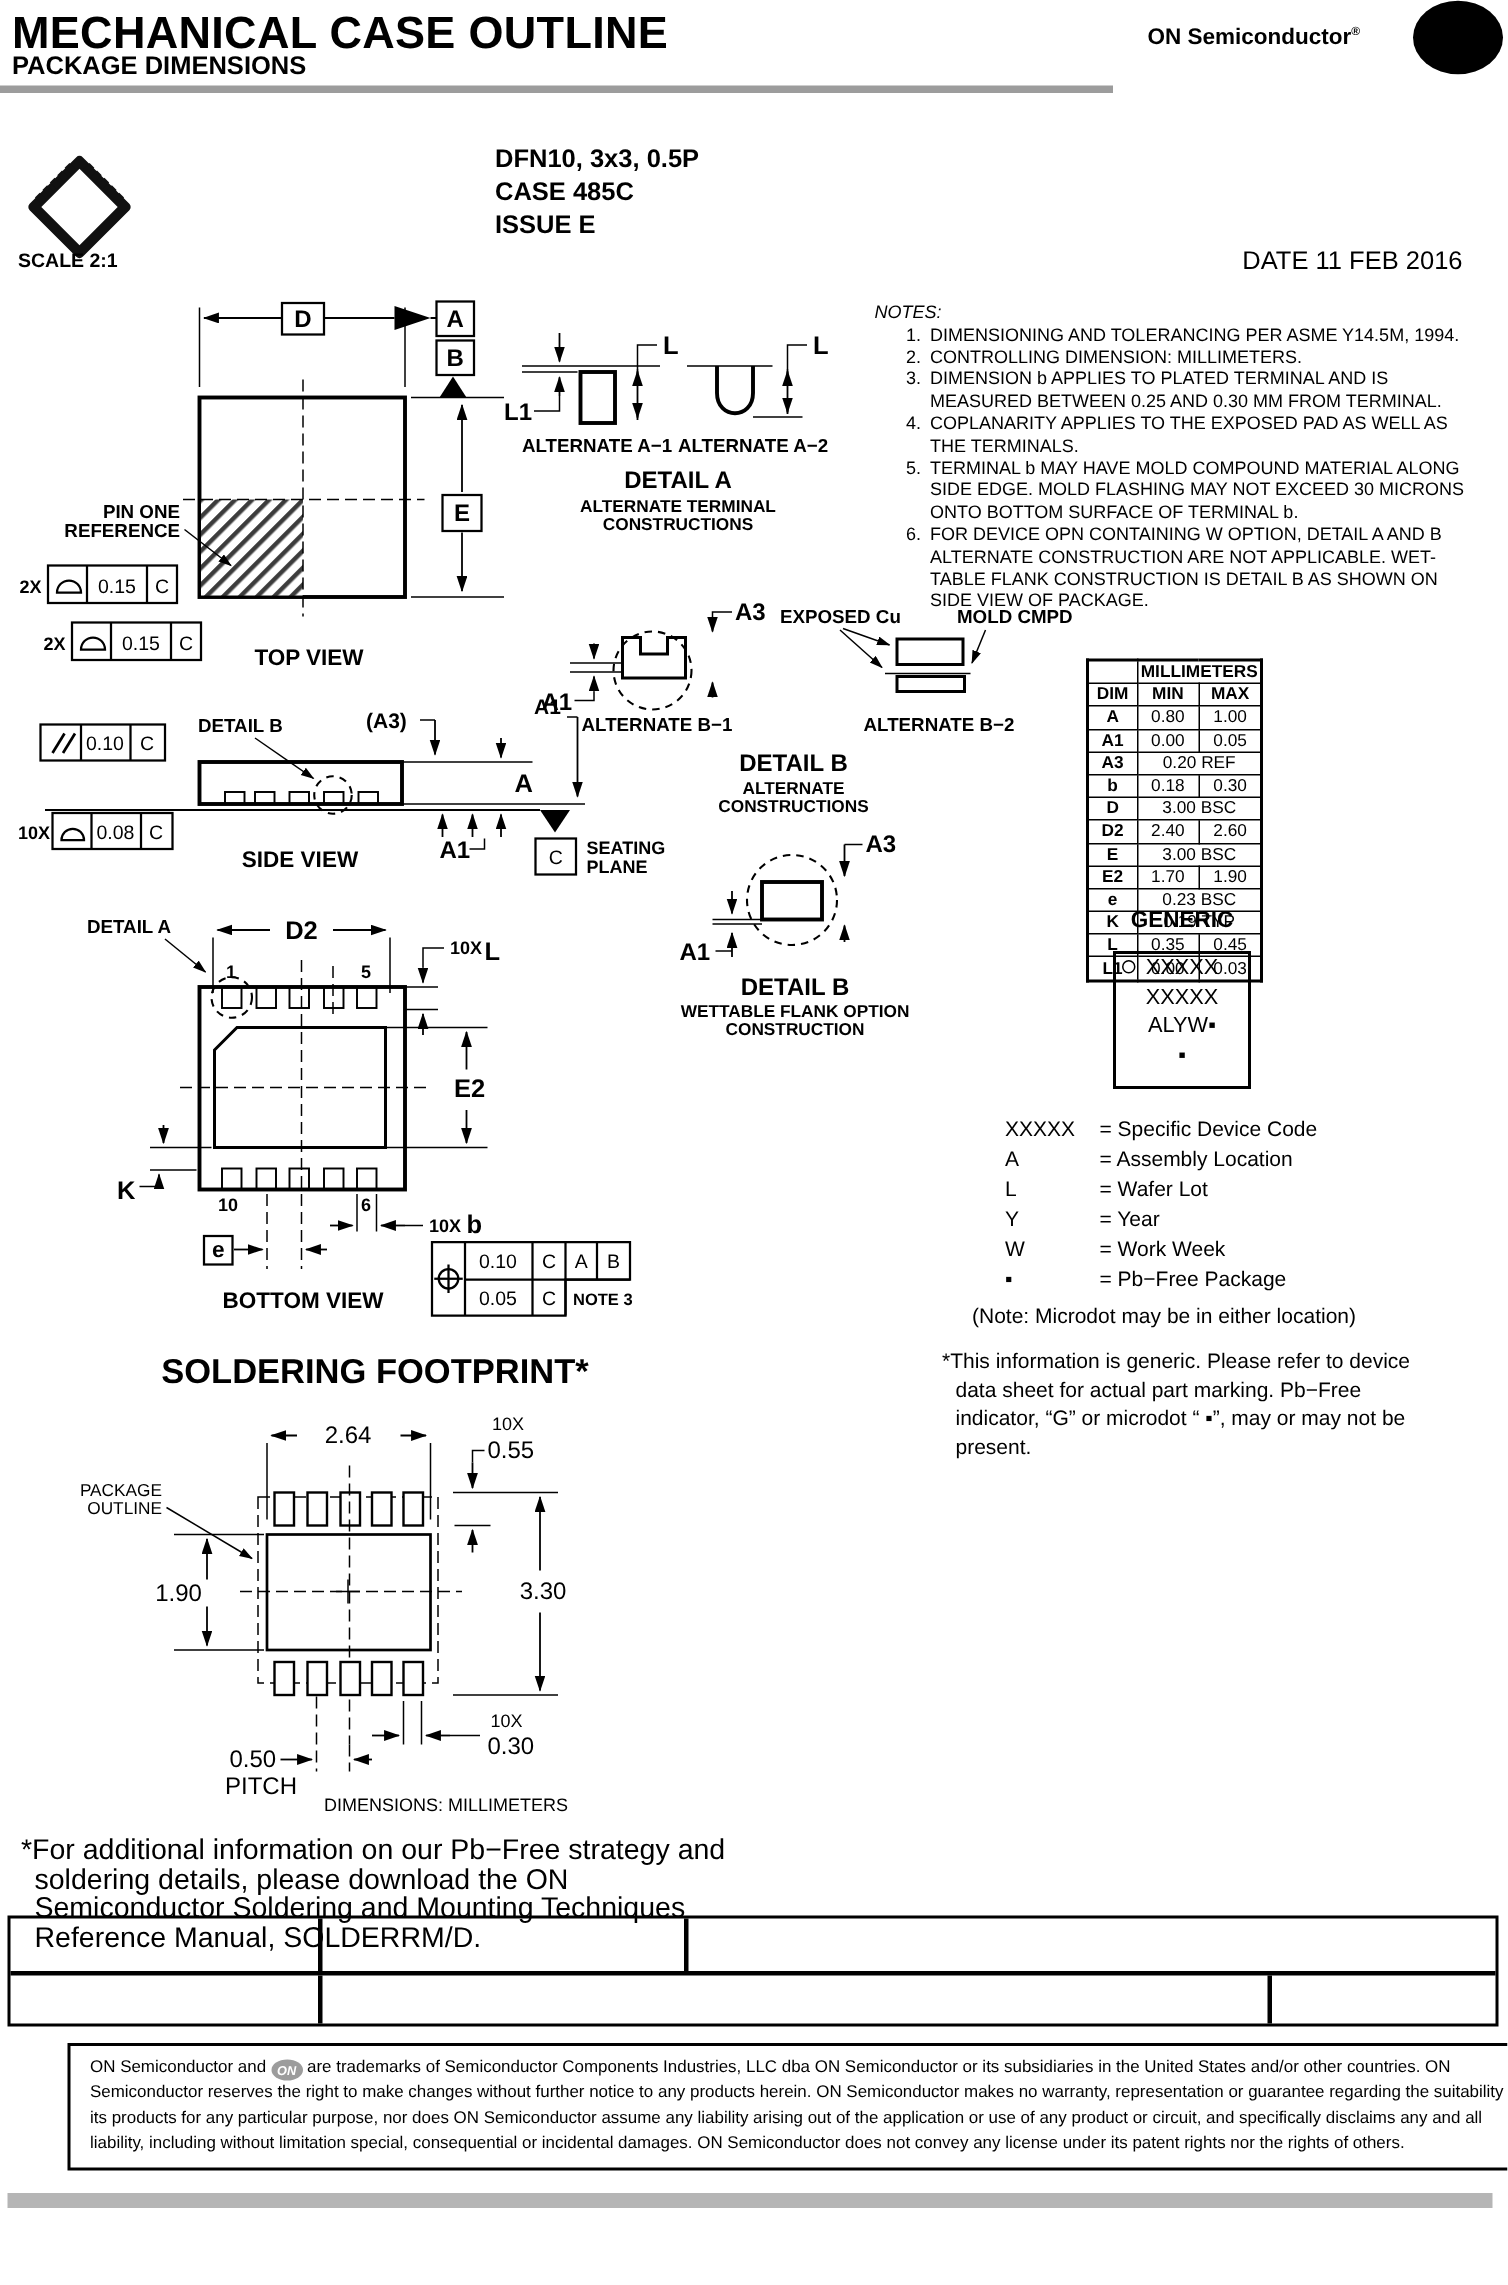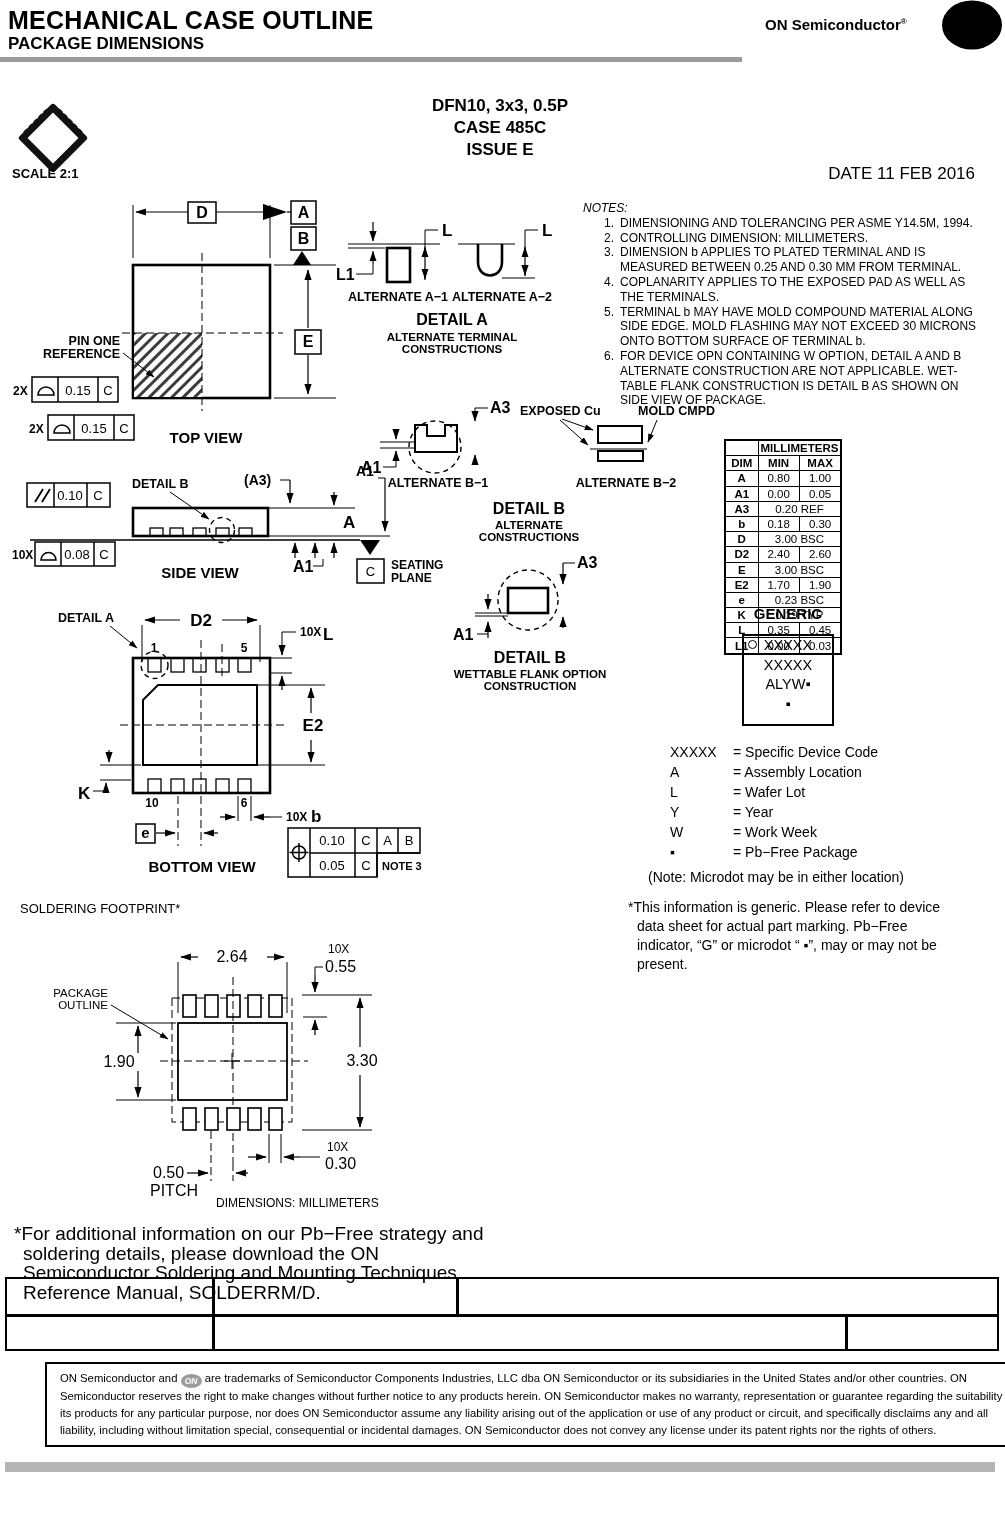--- a/index.html
+++ b/index.html
@@ -1,22 +1,22 @@
 <!DOCTYPE html>
 <html><head>
 <meta charset="utf-8">
 <style>
   html,body{margin:0;padding:0;background:#fff;}
   .page{position:relative;width:1005px;height:1523px;background:#fff;overflow:hidden;
         font-family:"Liberation Sans",sans-serif;color:#000;}
   .abs{position:absolute;}
   .b{font-weight:bold;}
-  .ctr{text-align:center;}
-  
-  .h-title{font-size:25px;font-weight:bold;letter-spacing:.2px;}
+  .ctr{}
+  
+  .h-title{font-size:30px;font-weight:bold;letter-spacing:.2px;}
   .h-sub{font-size:17px;font-weight:bold;}
   .h-rule{background:#9c9c9c;}
   .brand{font-size:15px;font-weight:bold;}
   .brand sup{font-size:8px;}
   
   .tb1{font-size:17px;font-weight:bold;}
   .tb2{font-size:17px;font-weight:bold;}
   .scale{font-size:13px;font-weight:bold;}
   .date{font-size:17px;text-align:right;}
   
@@ -33,21 +33,21 @@
   .mk-dot{position:absolute;left:4px;top:4px;width:7px;height:7px;border:1.6px solid #000;border-radius:50%;}
   .mk-line{text-align:center;font-size:14.5px;line-height:19.5px;}
   .mk-line:first-of-type{margin-top:7px;}
   .legend{margin:16px 0 0 42px;font-size:14px;line-height:20px;}
   .leg-row{display:flex;}
   .leg-row .term{flex:none;width:63px;}
   .mk-note{font-size:14px;margin:7px 0 0 20px;}
   .gen-note{font-size:14px;line-height:19px;margin-top:13px;width:330px;padding-left:9px;text-indent:-9px;}
   
   .sol-note{font-size:19px;line-height:19.5px;width:470px;padding-left:9px;text-indent:-9px;margin-top:12px;}
-  .fp-title{font-size:13px;font-weight:normal;text-align:left;}
+  .fp-title{font-size:23px;font-weight:bold;text-align:center;}
   
   .ftbl{border:2.5px solid #000;}
   .fline{position:absolute;background:#000;}
   .disc{border:2.5px solid #000;font-size:11.3px;line-height:1.52;padding:6px 13px;margin-left:40px;}
   .on-inline{display:inline-block;width:21px;height:14px;background:#9c9c9c;border-radius:50%;
              color:#fff;font-size:8.5px;font-weight:bold;font-style:italic;text-align:center;
              line-height:14px;vertical-align:-2px;}
   .gray-bar{background:#b5b5b5;}
   
   svg text{font-family:"Liberation Sans",sans-serif;fill:#000;}

